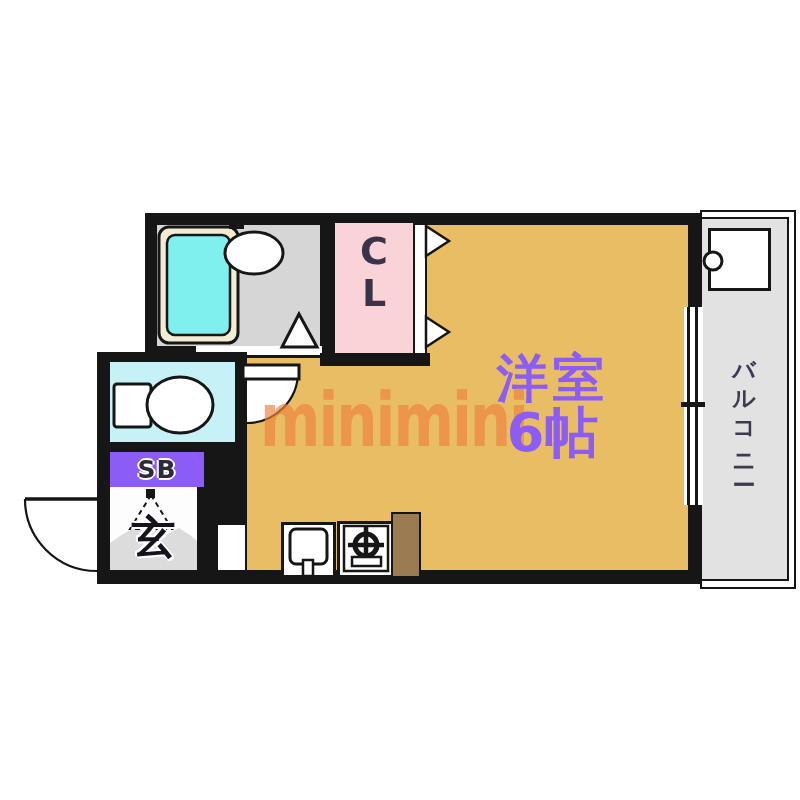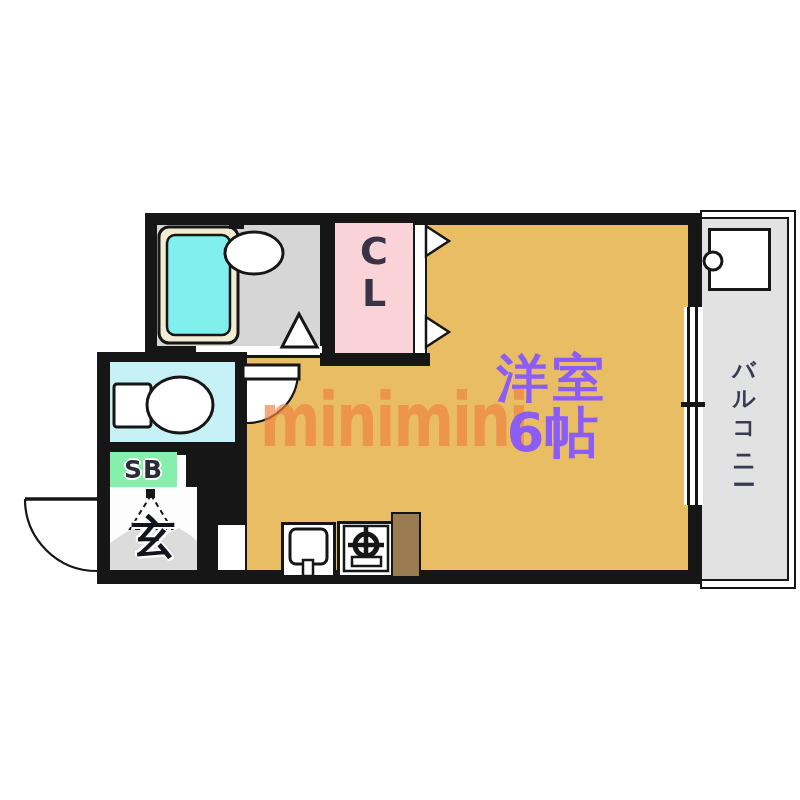--- a/index.html
+++ b/index.html
@@ -12,21 +12,21 @@
   .bath-block{position:absolute;left:145px;top:213px;width:190px;height:145px;background:#161616;}
   .bath-floor{position:absolute;left:157px;top:225px;width:163px;height:121px;background:#d6d6d6;}
   .bath-doorgap{position:absolute;left:196px;top:346px;width:126px;height:9px;background:#fff;}
   .cl-floor{position:absolute;left:335px;top:223px;width:78px;height:130px;background:#f9d3d8;}
   .cl-bottomwall{position:absolute;left:320px;top:353px;width:110px;height:13px;background:#161616;}
   .cl-track{position:absolute;left:413px;top:225px;width:14px;height:128px;background:#fff;
             border-left:2px solid #161616;border-right:2px solid #161616;box-sizing:border-box;}
   .toilet-block{position:absolute;left:97px;top:352px;width:150px;height:103px;background:#161616;}
   .toilet-floor{position:absolute;left:110px;top:362px;width:125px;height:80px;background:#c6f2f7;}
   .wall-chunk{position:absolute;left:186px;top:442px;width:61px;height:81px;background:#161616;}
-  .sb-box{position:absolute;left:110px;top:452px;width:67px;height:35px;background:#86efac;
+  .sb-box{position:absolute;left:110px;top:452px;width:94px;height:35px;background:#8b5cf6;
           display:flex;align-items:center;justify-content:center;}
   .sb-label{font-size:25px;font-weight:bold;color:#2b2b3b;letter-spacing:1px;
             text-shadow:-2px 0 #fff,2px 0 #fff,0 -2px #fff,0 2px #fff;}
   .genkan{position:absolute;left:110px;top:487px;width:87px;height:83px;background:#fdfdfd;}
   .genkan-rwall{position:absolute;left:197px;top:487px;width:21px;height:90px;background:#161616;}
   .niche{position:absolute;left:218px;top:523px;width:29px;height:47px;background:#fff;
          border-top:2px solid #161616;border-right:2px solid #161616;box-sizing:border-box;}
   .genkan-label{position:absolute;left:110px;top:508px;width:87px;text-align:center;
          font-size:44px;font-weight:bold;color:#14141e;
          text-shadow:-2px 0 #fff,2px 0 #fff,0 -2px #fff,0 2px #fff,2px 2px #fff,-2px -2px #fff;}

